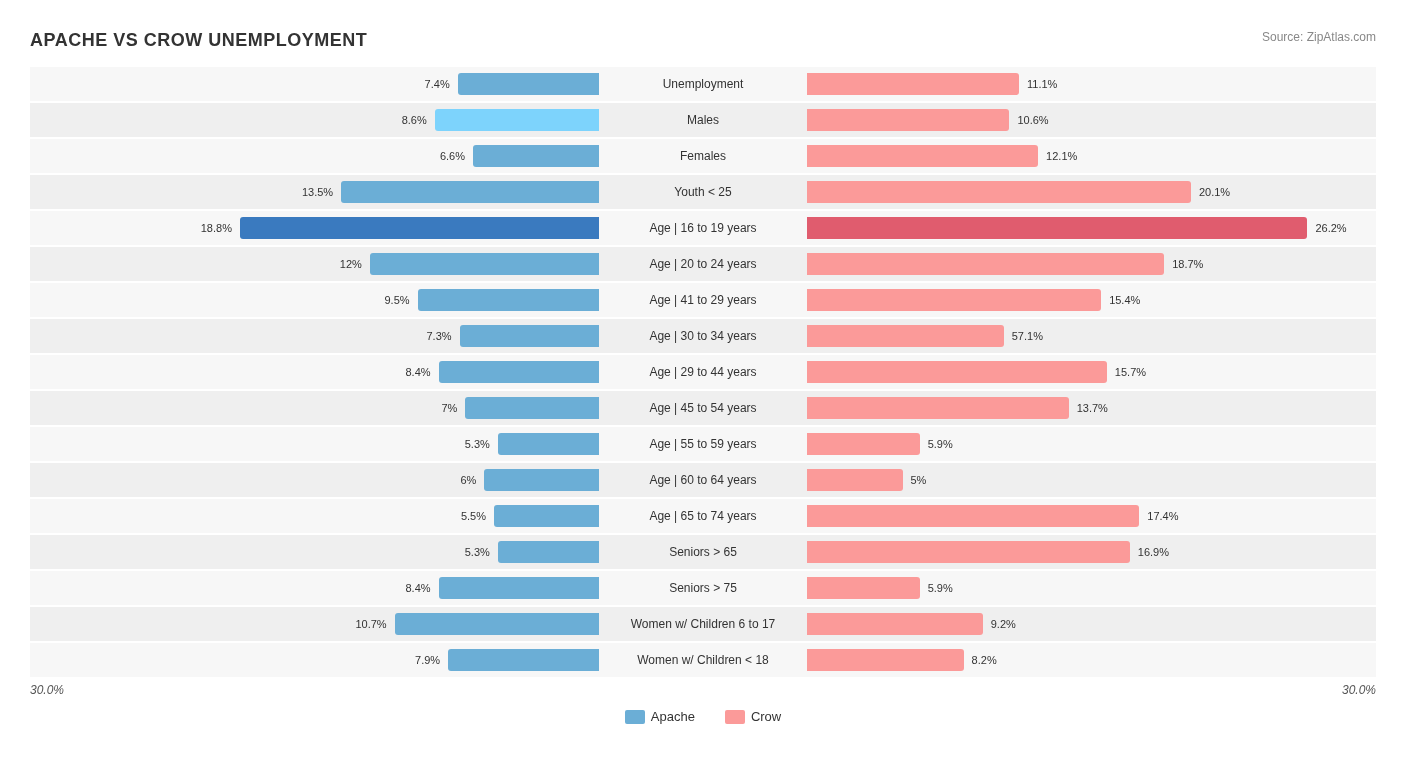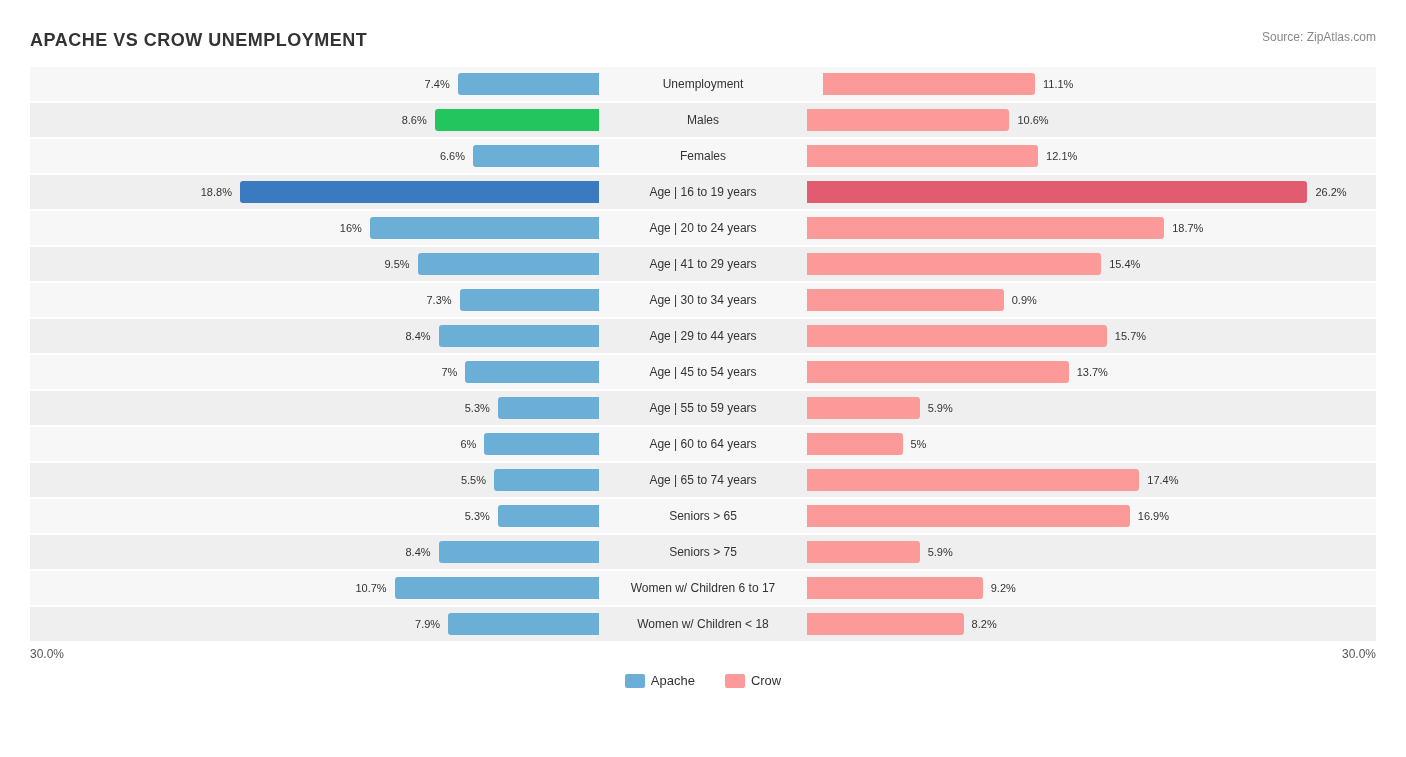--- a/index.html
+++ b/index.html
@@ -136,20 +136,21 @@
       width: 20px;
       height: 14px;
       border-radius: 2px;
     }
     .x-axis {
       display: flex;
       justify-content: space-between;
       padding: 4px 0;
       font-size: 12px;
       color: #555;
+      font-style: italic;
     }
     .x-axis-left {
       width: calc(50% - 100px);
       display: flex;
       justify-content: flex-start;
     }
     .x-axis-right {
       width: calc(50% - 100px);
       display: flex;
       justify-content: flex-end;
@@ -169,30 +170,30 @@
   <div class="bars-area" id="bars-area">
   <div class="bar-row">
     <div class="row-inner">
       <div class="left-section">
         <div class="apache-bar" style="width: 24.666666666666668%; background: #6baed6; right: 4px;">
           <span class="apache-value">7.4%</span>
         </div>
       </div>
       <div class="center-label">Unemployment</div>
       <div class="right-section">
-        <div class="crow-bar" style="width: 37%; background: #fb9a99; left: 20px;">
+        <div class="crow-bar" style="width: 37%; background: #fb9a99; left: 4px;">
           <span class="crow-value">11.1%</span>
         </div>
       </div>
     </div>
   </div>
       <div class="bar-row">
     <div class="row-inner">
       <div class="left-section">
-        <div class="apache-bar" style="width: 28.666666666666668%; background: #22c55e; right: 4px;">
+        <div class="apache-bar" style="width: 28.666666666666668%; background: #7dd3fc; right: 4px;">
           <span class="apache-value">8.6%</span>
         </div>
       </div>
       <div class="center-label">Males</div>
       <div class="right-section">
         <div class="crow-bar" style="width: 35.333333333333336%; background: #fb9a99; left: 4px;">
           <span class="crow-value">10.6%</span>
         </div>
       </div>
     </div>
@@ -208,37 +209,52 @@
       <div class="right-section">
         <div class="crow-bar" style="width: 40.33333333333333%; background: #fb9a99; left: 4px;">
           <span class="crow-value">12.1%</span>
         </div>
       </div>
     </div>
   </div>
       <div class="bar-row">
     <div class="row-inner">
       <div class="left-section">
+        <div class="apache-bar" style="width: 45%; background: #6baed6; right: 4px;">
+          <span class="apache-value">13.5%</span>
+        </div>
+      </div>
+      <div class="center-label">Youth &lt; 25</div>
+      <div class="right-section">
+        <div class="crow-bar" style="width: 67%; background: #fb9a99; left: 4px;">
+          <span class="crow-value">20.1%</span>
+        </div>
+      </div>
+    </div>
+  </div>
+      <div class="bar-row">
+    <div class="row-inner">
+      <div class="left-section">
         <div class="apache-bar" style="width: 62.66666666666667%; background: #3a7abf; right: 4px;">
           <span class="apache-value">18.8%</span>
         </div>
       </div>
       <div class="center-label">Age | 16 to 19 years</div>
       <div class="right-section">
         <div class="crow-bar" style="width: 87.33333333333333%; background: #e05c6e; left: 4px;">
           <span class="crow-value">26.2%</span>
         </div>
       </div>
     </div>
   </div>
       <div class="bar-row">
     <div class="row-inner">
       <div class="left-section">
         <div class="apache-bar" style="width: 40%; background: #6baed6; right: 4px;">
-          <span class="apache-value">16%</span>
+          <span class="apache-value">12%</span>
         </div>
       </div>
       <div class="center-label">Age | 20 to 24 years</div>
       <div class="right-section">
         <div class="crow-bar" style="width: 62.33333333333333%; background: #fb9a99; left: 4px;">
           <span class="crow-value">18.7%</span>
         </div>
       </div>
     </div>
   </div>
@@ -260,21 +276,21 @@
       <div class="bar-row">
     <div class="row-inner">
       <div class="left-section">
         <div class="apache-bar" style="width: 24.333333333333332%; background: #6baed6; right: 4px;">
           <span class="apache-value">7.3%</span>
         </div>
       </div>
       <div class="center-label">Age | 30 to 34 years</div>
       <div class="right-section">
         <div class="crow-bar" style="width: 34.333333333333336%; background: #fb9a99; left: 4px;">
-          <span class="crow-value">0.9%</span>
+          <span class="crow-value">57.1%</span>
         </div>
       </div>
     </div>
   </div>
       <div class="bar-row">
     <div class="row-inner">
       <div class="left-section">
         <div class="apache-bar" style="width: 28.000000000000004%; background: #6baed6; right: 4px;">
           <span class="apache-value">8.4%</span>
         </div>

